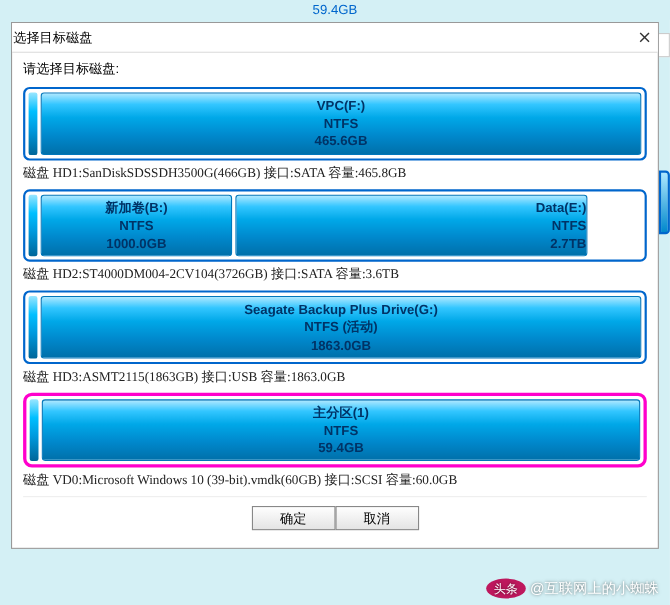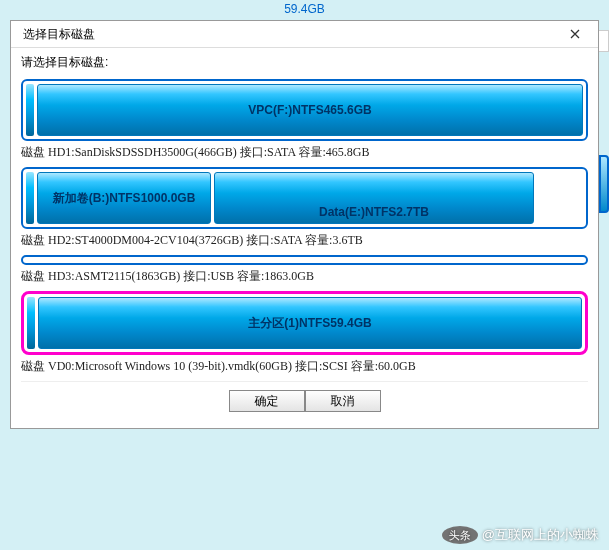--- a/index.html
+++ b/index.html
@@ -22,21 +22,21 @@
     .dialog {
       background: #ffffff;
       border: 1px solid #999;
       margin: 2px 10px 2px 10px;
       position: relative;
     }
     .titlebar {
       display: flex;
       justify-content: space-between;
       align-items: center;
-      padding: 4px 12px;
+      padding: 4px 1px;
       background: #fff;
       border-bottom: 1px solid #ddd;
     }
     .titlebar-text { font-size: 12px; }
     .close-btn {
       width: 22px; height: 18px;
       display: flex; align-items: center; justify-content: center;
       font-size: 14px;
       font-family: Arial;
     }
@@ -64,21 +64,21 @@
     }
     .partition {
       border: 1px solid #0077bb;
       border-radius: 3px;
       text-align: center;
       color: #003366;
       font-weight: bold;
       font-size: 12px;
       line-height: 1.35;
       display: flex;
-      flex-direction: row;
+      flex-direction: column;
       justify-content: center;
       align-items: center;
       background: linear-gradient(to bottom, #aee8ff 0%, #33c6ff 18%, #00a8e8 40%, #0088cc 70%, #0070aa 100%);
       min-height: 52px;
       padding: 3px 0;
     }
     .partition.flex1 { flex: 1; }
     .partition.w140 { width: 174px; }
     .partition.w310 { width: 320px; align-items: flex-end; }
     .disk-info {
@@ -111,21 +111,21 @@
       color: #fff;
       font-size: 13px;
       display: flex;
       align-items: center;
       gap: 4px;
       text-shadow: 0 0 3px rgba(0,0,0,0.6);
     }
     .watermark .wm-icon {
       width: 36px; height: 18px;
       border-radius: 50%;
-      background: #737373;
+      background: #be185d;
       color: #fff;
       font-size: 11px;
       display: inline-flex;
       align-items: center;
       justify-content: center;
     }
     .bg-tab {
       position: absolute;
       right: 0;
       top: 30px;
@@ -189,20 +189,25 @@
               <div>Data(E:)</div>
               <div>NTFS</div>
               <div>2.7TB</div>
             </div>
           </div>
           <div class="disk-info">磁盘 HD2:ST4000DM004-2CV104(3726GB)  接口:SATA  容量:3.6TB</div>
         </div>
         <div class="disk-group">
           <div class="disk-bar">
             <div class="vstrip"></div>
+            <div class="partition flex1">
+              <div>Seagate Backup Plus Drive(G:)</div>
+              <div>NTFS (活动)</div>
+              <div>1863.0GB</div>
+            </div>
           </div>
           <div class="disk-info">磁盘 HD3:ASMT2115(1863GB)  接口:USB  容量:1863.0GB</div>
         </div>
         <div class="disk-group">
           <div class="disk-bar selected">
             <div class="vstrip"></div>
             <div class="partition flex1">
               <div>主分区(1)</div>
               <div>NTFS</div>
               <div>59.4GB</div>

